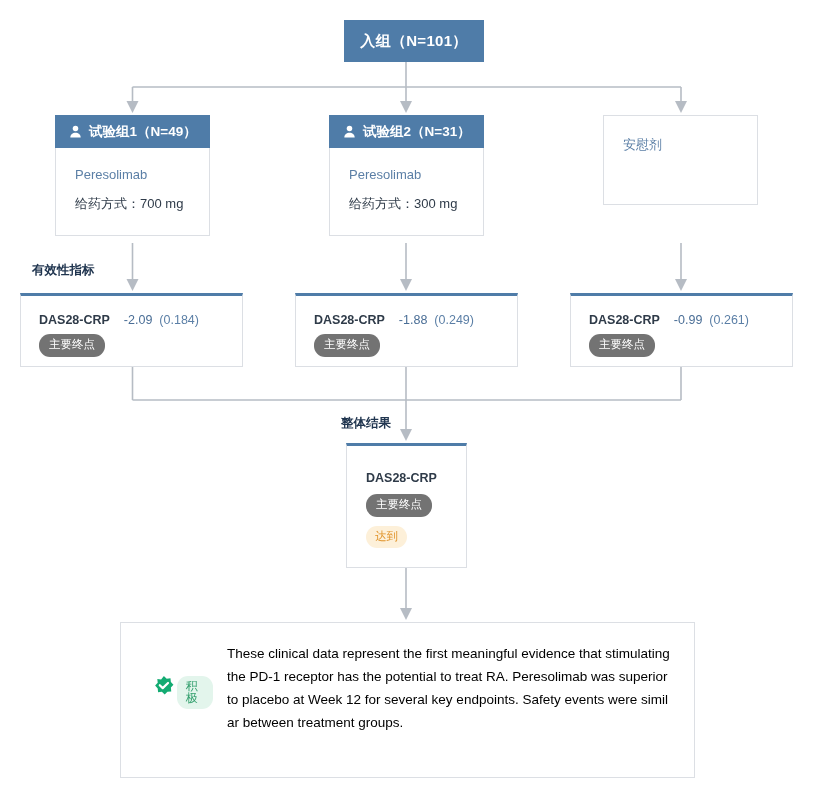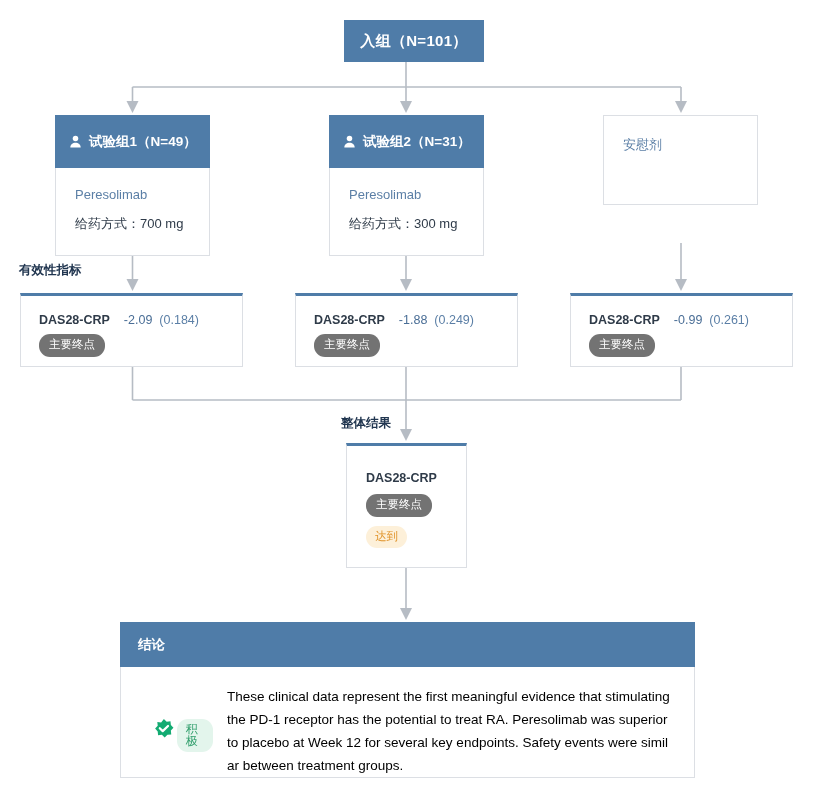--- a/index.html
+++ b/index.html
@@ -51,21 +51,21 @@
     width: 155px;
     background: #ffffff;
     border: 1px solid #dcdfe4;
     box-sizing: border-box;
   }
   .arm-card.a1 { left: 55px;  top: 115px; }
   .arm-card.a2 { left: 329px; top: 115px; }
   .arm-card.a3 { left: 603px; top: 115px; }
 
   .arm-head {
-    height: 53px;
+    height: 33px;
     margin: -1px;
     background: #4f7ca8;
     color: #ffffff;
     font-size: 13.5px;
     font-weight: bold;
     display: flex;
     align-items: center;
     padding-left: 14px;
     box-sizing: border-box;
   }
@@ -92,21 +92,21 @@
   }
 
   
   .section-label {
     position: absolute;
     font-size: 12.5px;
     font-weight: bold;
     color: #20354f;
     white-space: nowrap;
   }
-  .section-label.eff { left: 19px;  top: 262px; }
+  .section-label.eff { left: 32px;  top: 262px; }
   .section-label.overall { left: 341px; top: 415px; }
 
   
   .ep-card {
     position: absolute;
     top: 293px;
     width: 223px;
     height: 74px;
     background: #ffffff;
     border: 1px solid #dcdfe4;
@@ -344,23 +344,20 @@
 
   <div class="section-label overall">整体结果</div>
 
   <div class="overall-card">
     <span class="ep-name">DAS28-CRP</span>
     <span class="pill pill-primary">主要终点</span>
     <span class="pill pill-soft">达到</span>
   </div>
 
   <div class="concl-box">
-    <div class="concl-head">
-      <span>结论</span>
-    </div>
     <div class="concl-body">
       <div class="verdict">
         <svg class="badge-icon" viewBox="0 0 40 40" xmlns="http://www.w3.org/2000/svg">
           <path fill="#13ab72" d="M20 1.5l4.3 4.0 5.9-0.6 0.6 5.9 4.0 4.3-4.0 4.3 0.6 5.9-5.9 0.6-4.3 4.0-4.3-4.0-5.9 0.6-0.6-5.9-4.0-4.3 4.0-4.3-0.6-5.9 5.9 0.6z"></path>
           <path fill="none" stroke="#ffffff" stroke-width="3.4" stroke-linecap="round" stroke-linejoin="round" d="M13.6 15.6l4.6 4.6 8.2-8.0"></path>
         </svg>
         <span class="verdict-pill">积极</span>
       </div>
       <div class="concl-text">These clinical data represent the first meaningful evidence that stimulating the PD-1 receptor has the potential to treat RA. Peresolimab was superior to placebo at Week 12 for several key endpoints. Safety events were similar between treatment groups.</div>
     </div>

